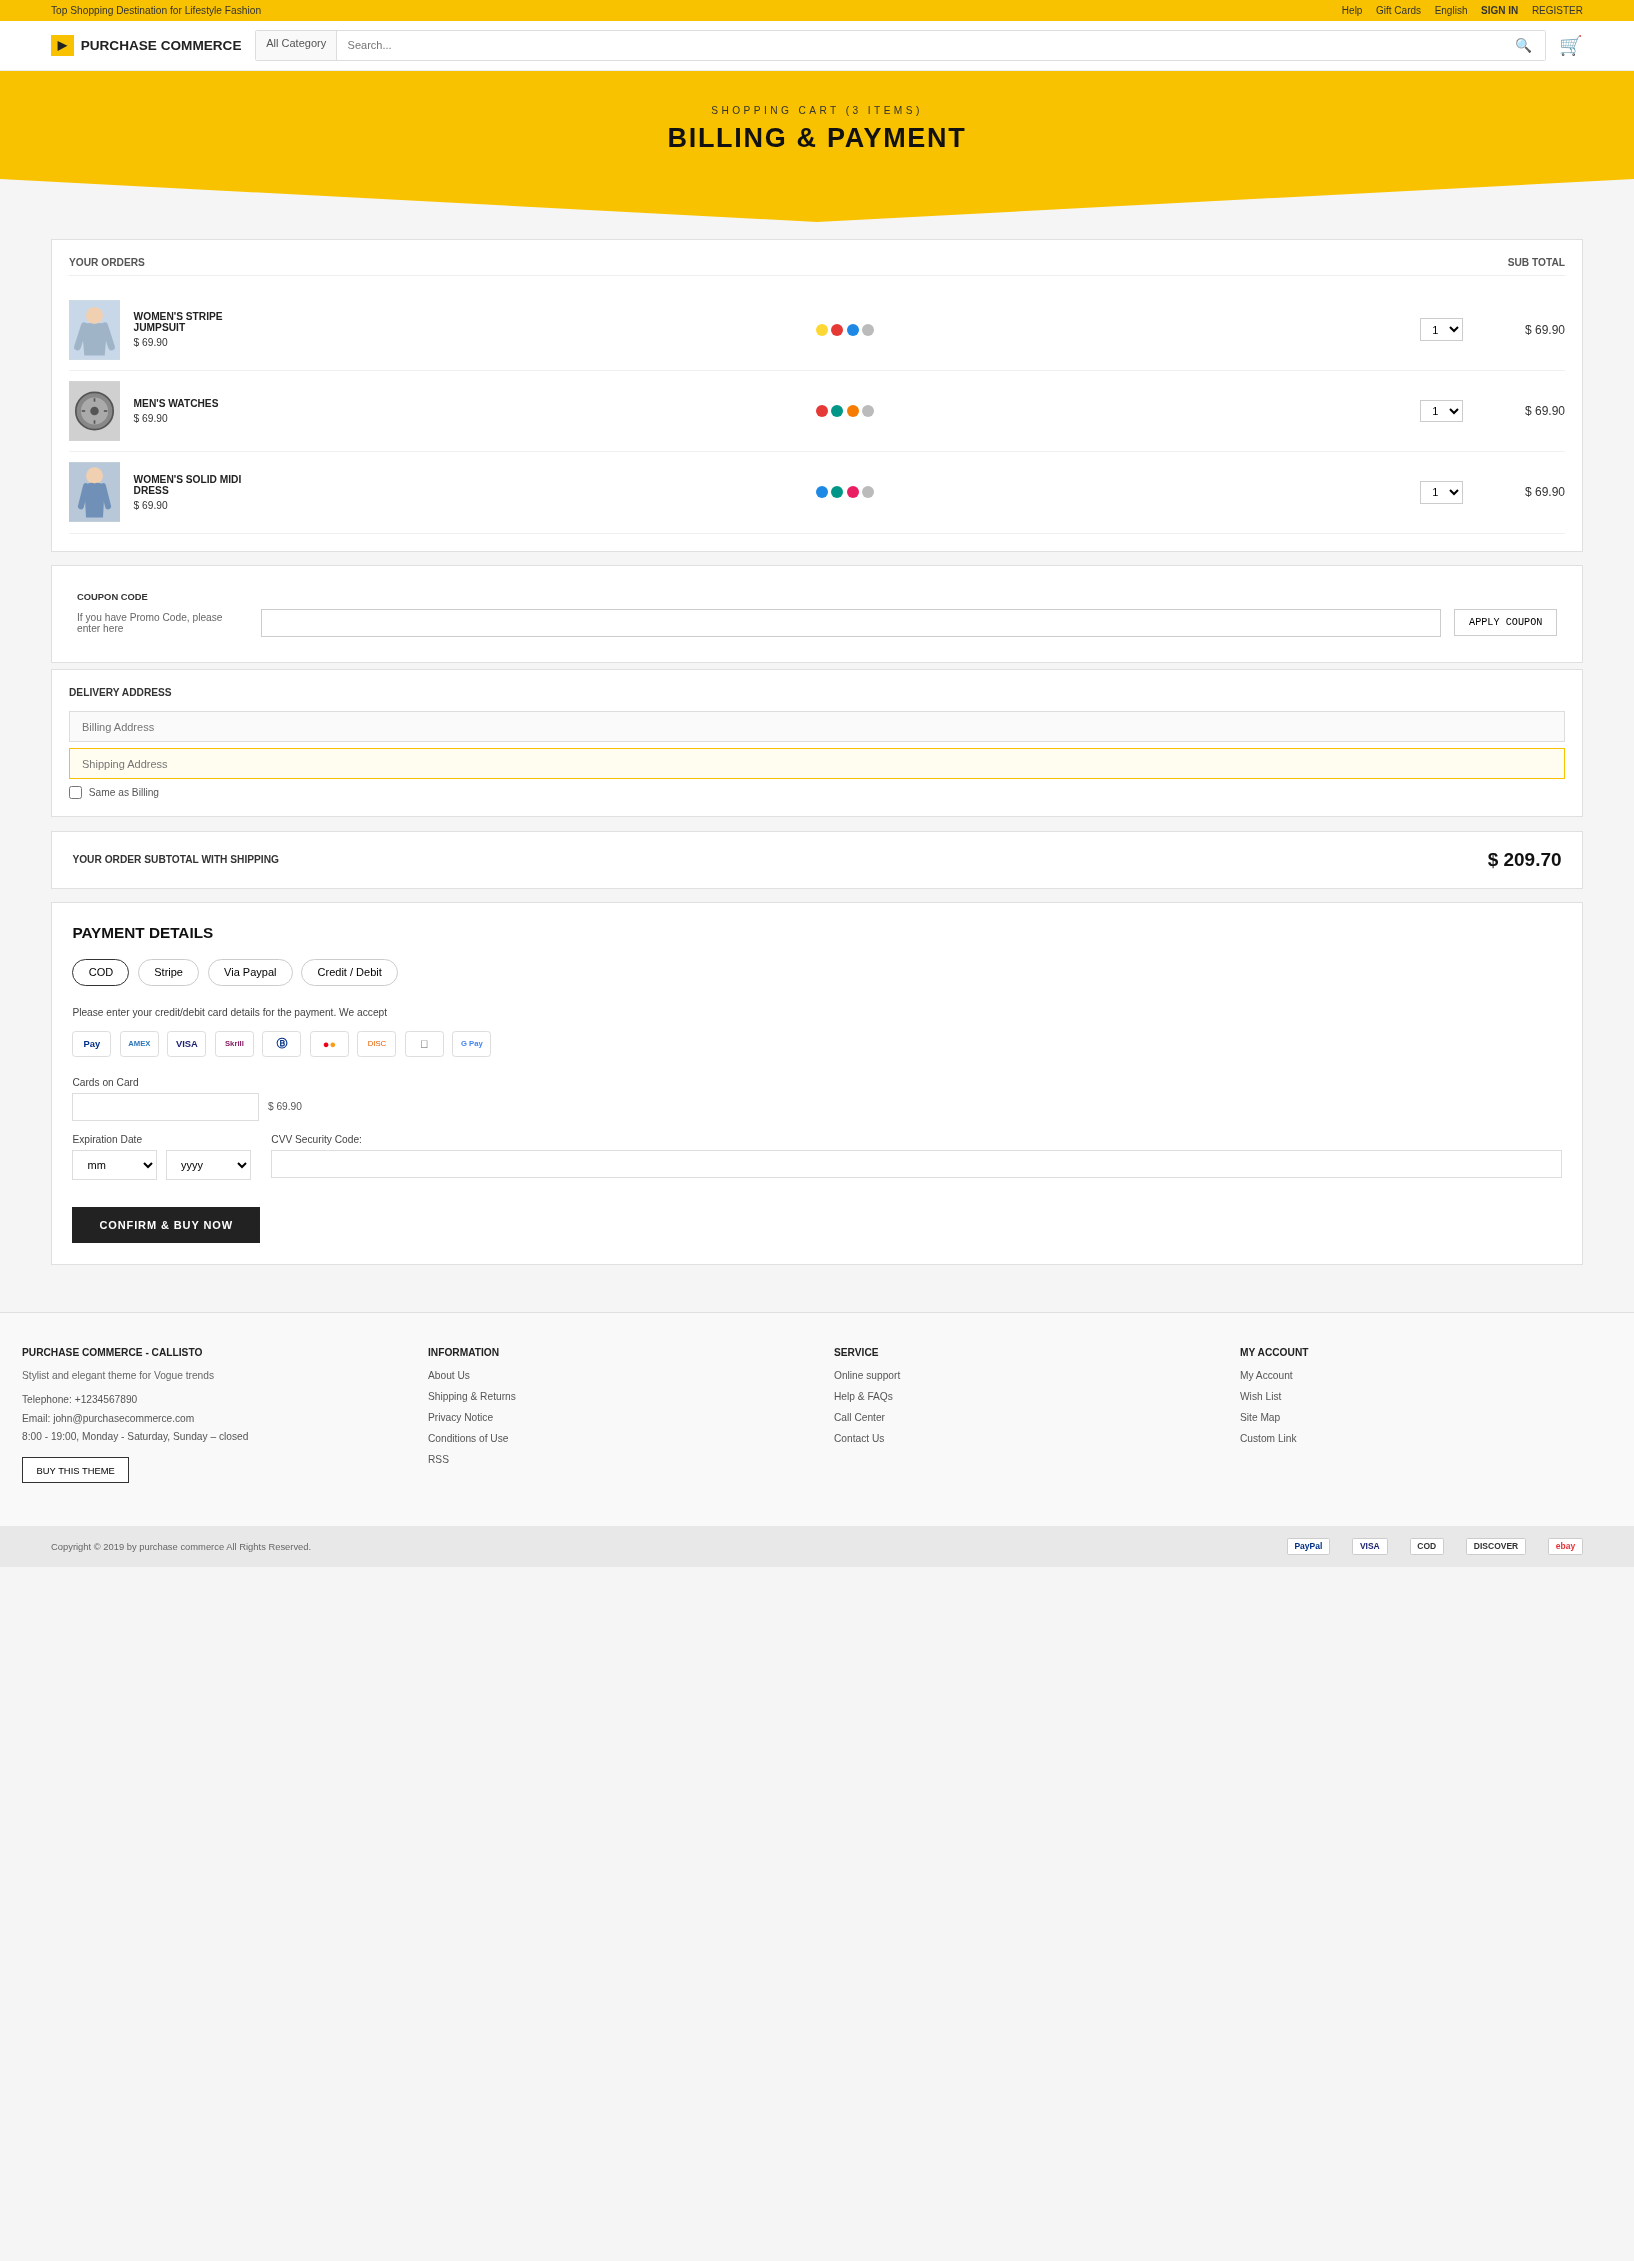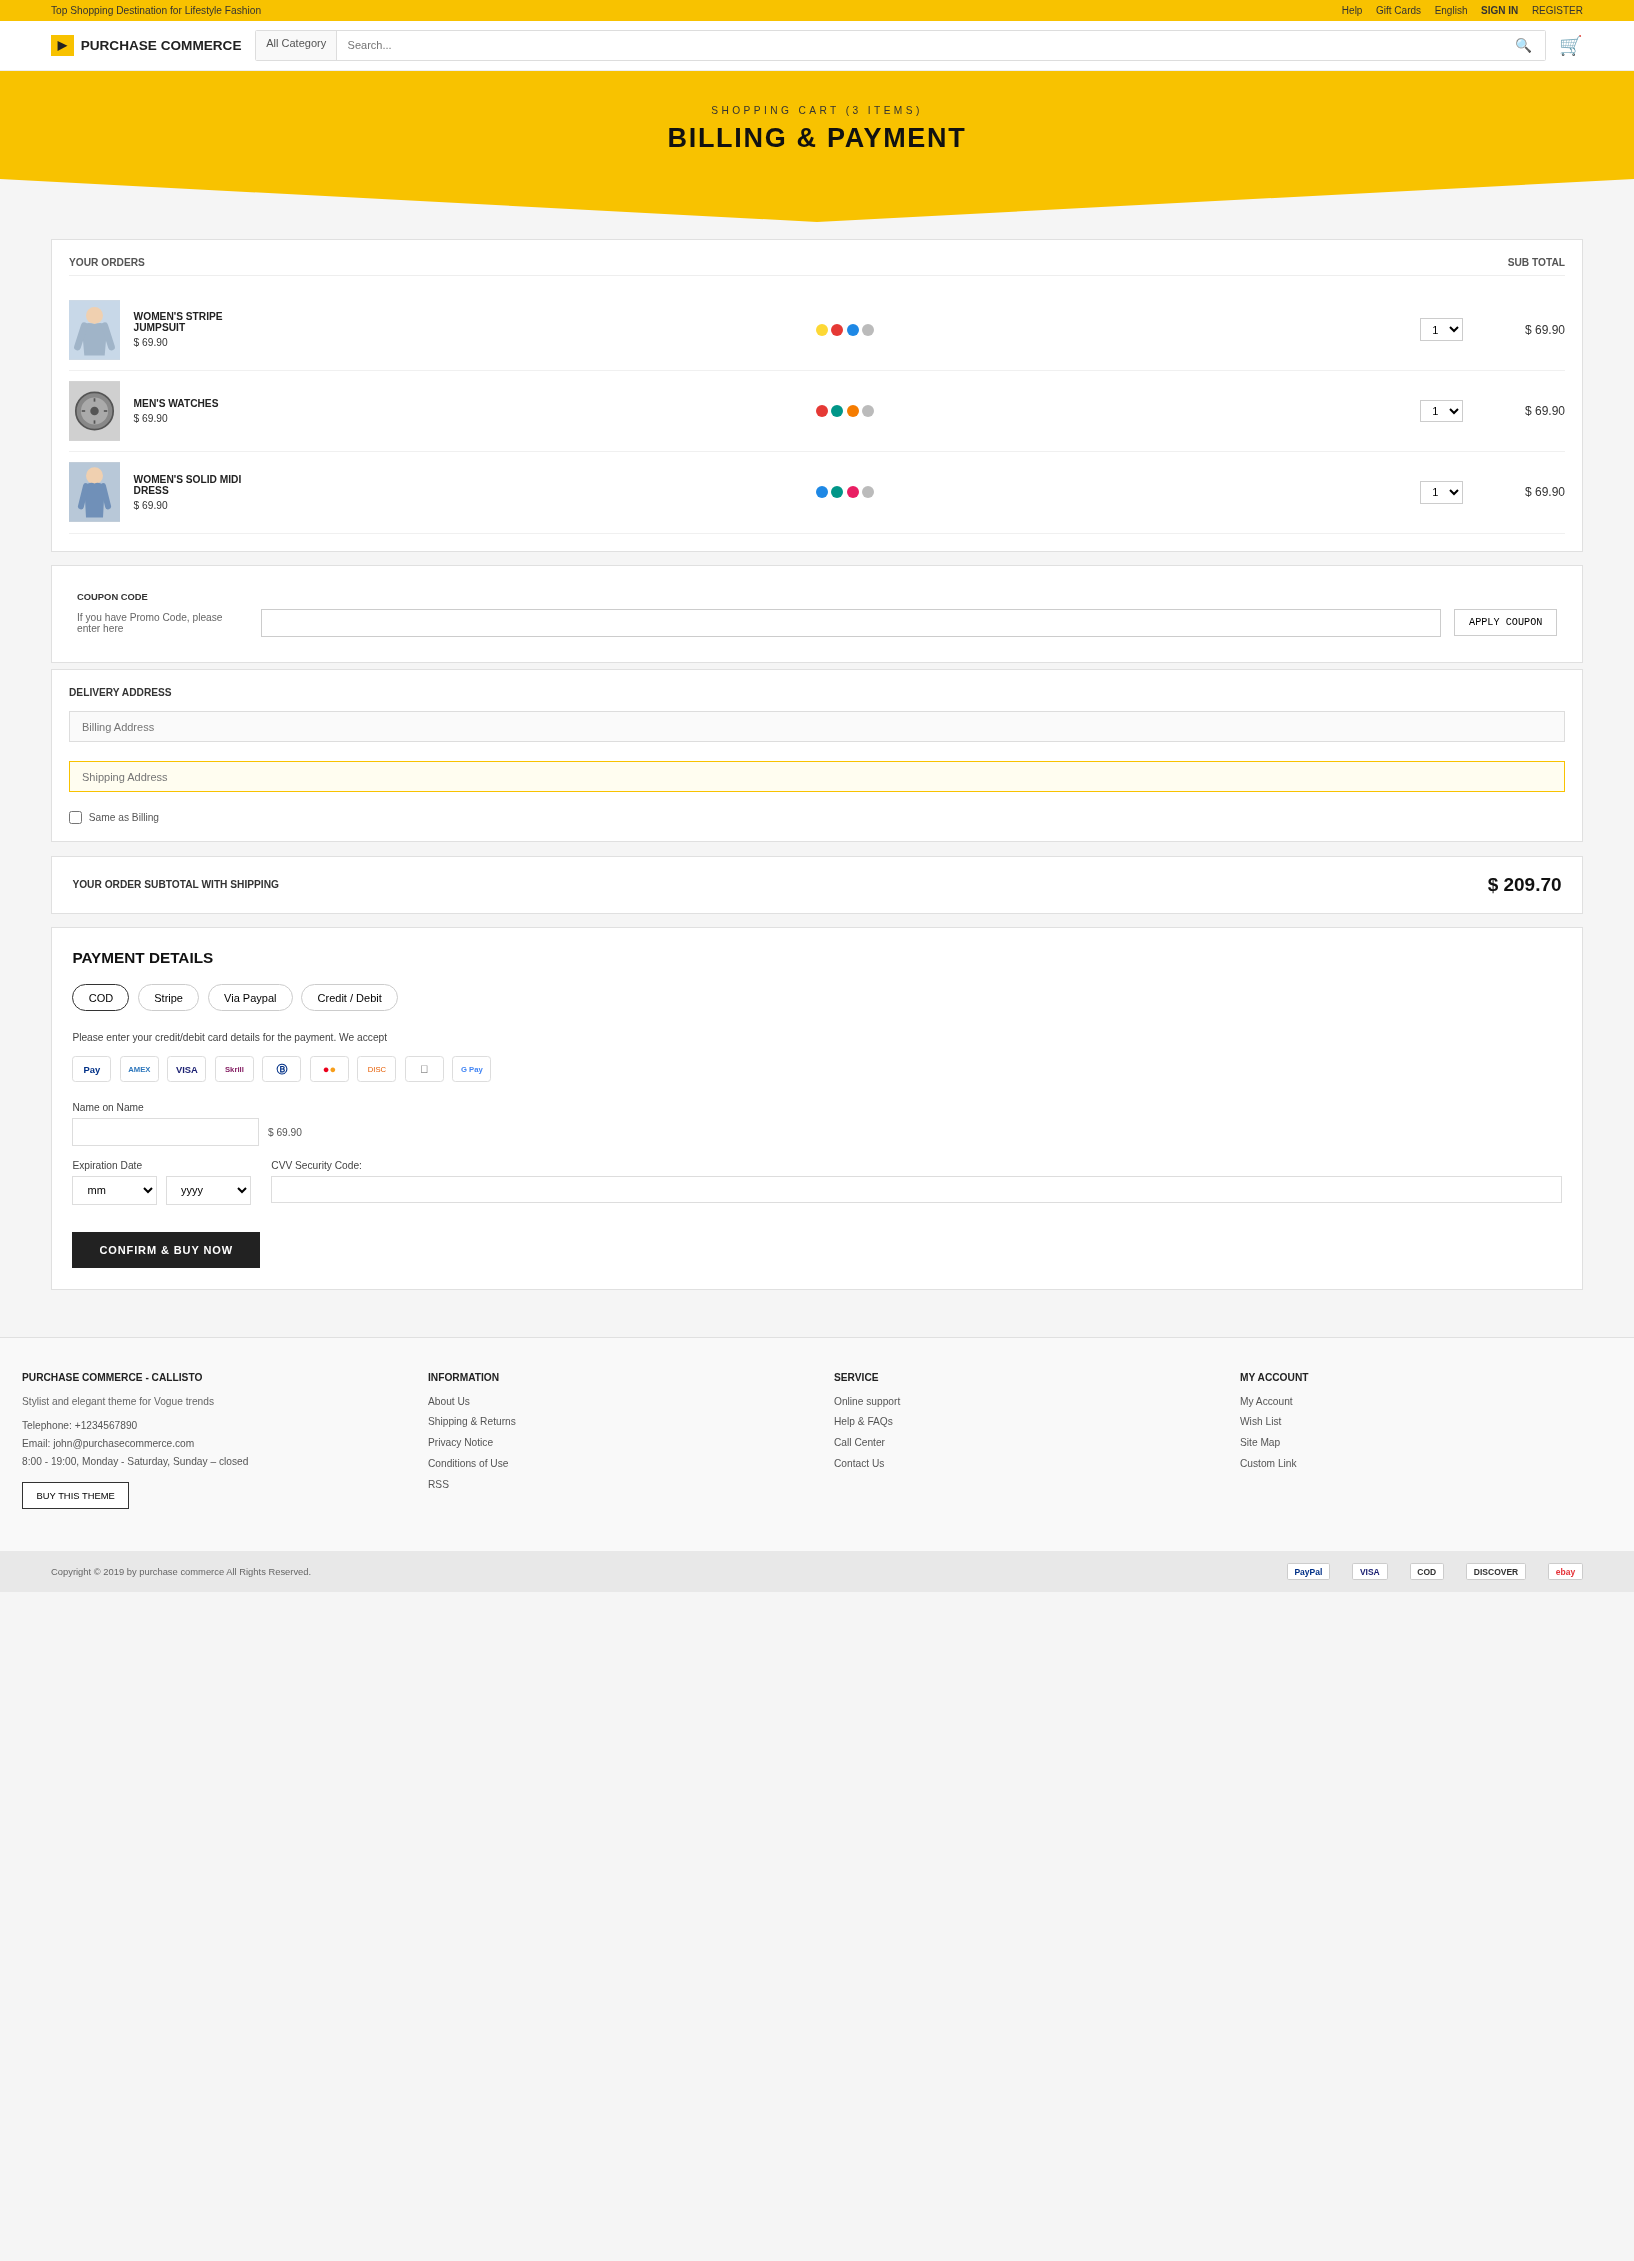--- a/index.html
+++ b/index.html
@@ -48,21 +48,21 @@
     .coupon-section { background: #fff; border: 0.9px solid #e0e0e0; padding: 25px; margin-bottom: 6px; }
     .coupon-title { font-size: 9.4px; font-weight: bold; text-transform: uppercase; margin-bottom: 6.8px; color: #333; }
     .coupon-row { display: flex; align-items: center; gap: 13.6px; }
     .coupon-label { font-size: 10.2px; color: #666; flex: 0 0 170px; }
     .coupon-input { flex: 1; border: 0.9px solid #ccc; padding: 6.8px 10.2px; font-size: 11px; outline: none; }
     .coupon-btn { border: 0.9px solid #ccc; background: #fff; padding: 6.8px 13.6px; font-size: 10.2px; cursor: pointer; text-transform: uppercase; font-family: Liberation Mono, monospace; }
 
     
     .delivery-section { background: #fff; border: 0.9px solid #e0e0e0; padding: 17px; margin-bottom: 13.6px; }
     .delivery-title { font-size: 10.2px; font-weight: bold; text-transform: uppercase; margin-bottom: 13.6px; color: #333; }
-    .address-input-row { margin-bottom: 19px; }
+    .address-input-row { margin-bottom: 6px; }
     .address-input { width: 100%; border: 0.9px solid #f8c200; padding: 8.5px 12px; font-size: 11px; outline: none; background: #fffdf0; }
     .address-input.plain { border: 0.9px solid #ddd; background: #fafafa; }
     .same-billing { display: flex; align-items: center; gap: 6.8px; font-size: 10.2px; color: #555; margin-top: 6.8px; }
     .same-billing input { cursor: pointer; }
 
     
     .subtotal-section { background: #fff; border: 0.9px solid #e0e0e0; padding: 17px 20.4px; margin-bottom: 13.6px; display: flex; justify-content: space-between; align-items: center; }
     .subtotal-label { font-size: 10.2px; font-weight: bold; text-transform: uppercase; color: #333; }
     .subtotal-value { font-size: 19px; font-weight: bold; color: #111; }
 
@@ -307,21 +307,21 @@
       <div class="payment-icon-box">
         <span style="font-size:11px;"></span>
       </div>
       <div class="payment-icon-box">
         <span style="color:#4285f4;font-weight:bold;font-size:7.7px;">G Pay</span>
       </div>
     </div>
 
     <div class="form-row">
       <div class="form-group">
-        <label>Name on Name</label>
+        <label>Cards on Card</label>
         <div style="display:flex;align-items:center;gap:8.5px;">
           <input class="wide" type="text" style="">
           <span class="amount-note">$ 69.90</span>
         </div>
       </div>
     </div>
 
     <div class="form-row">
       <div class="form-group">
         <label>Expiration Date</label>

